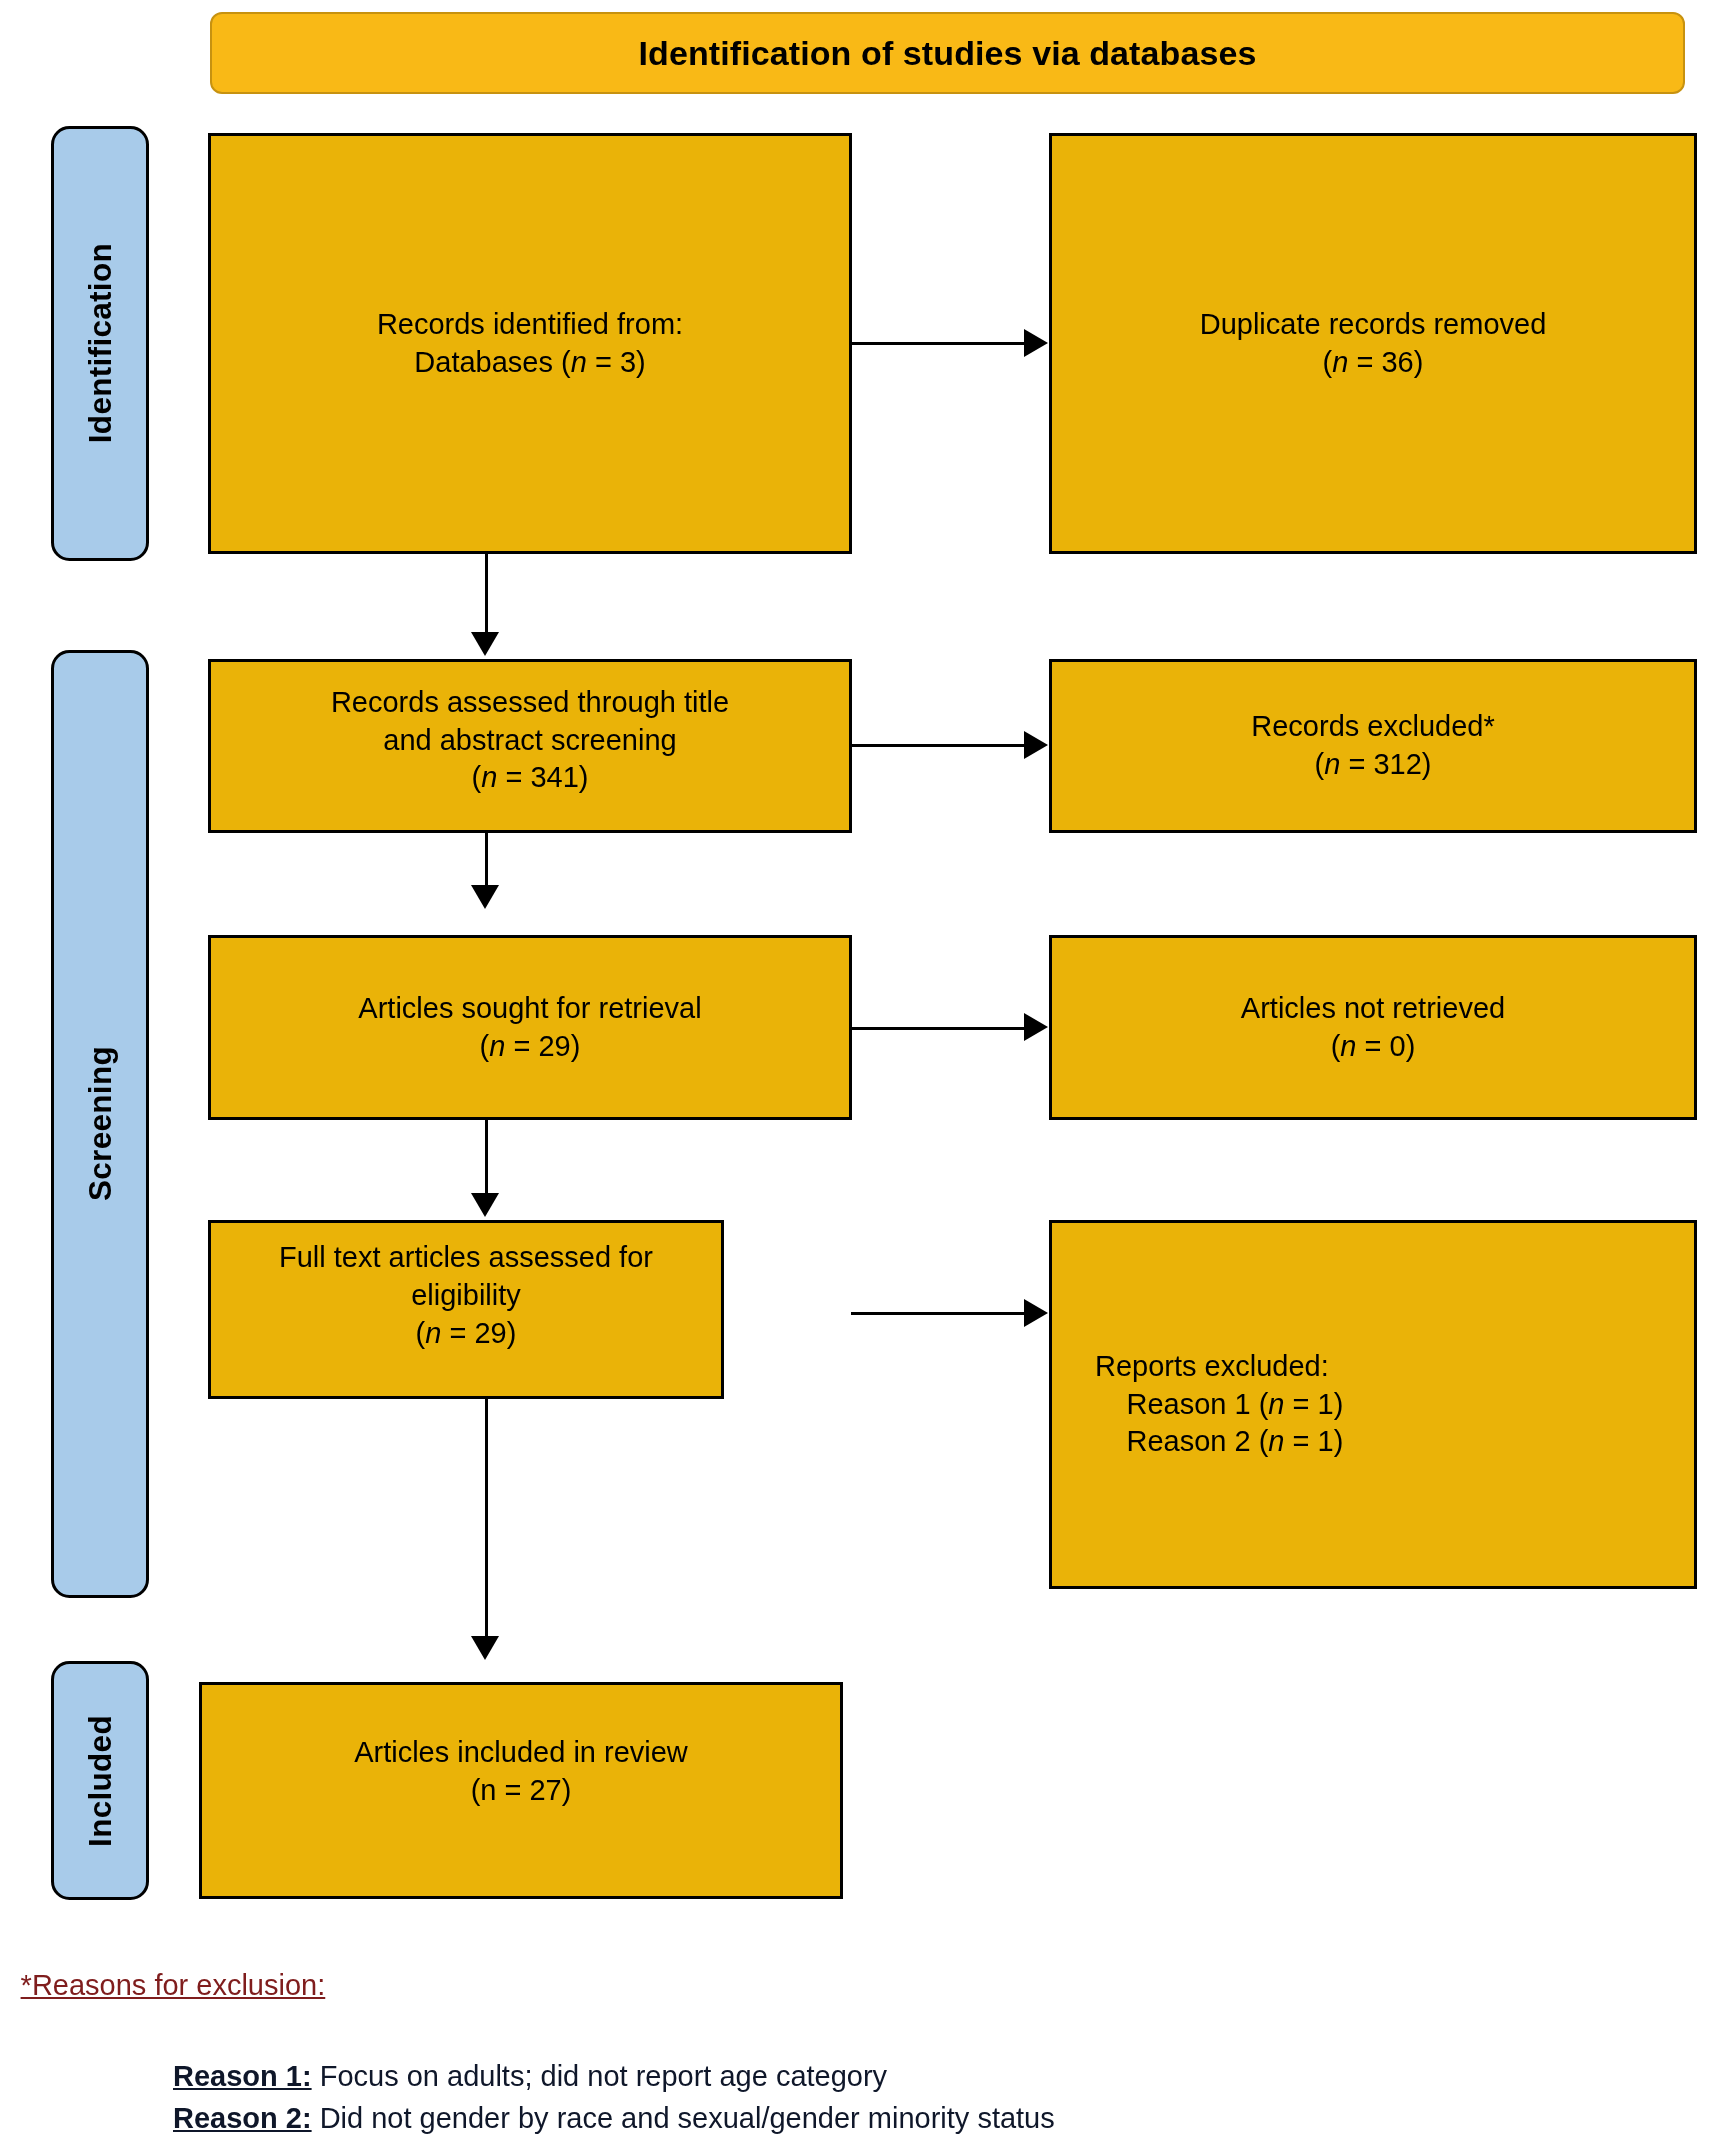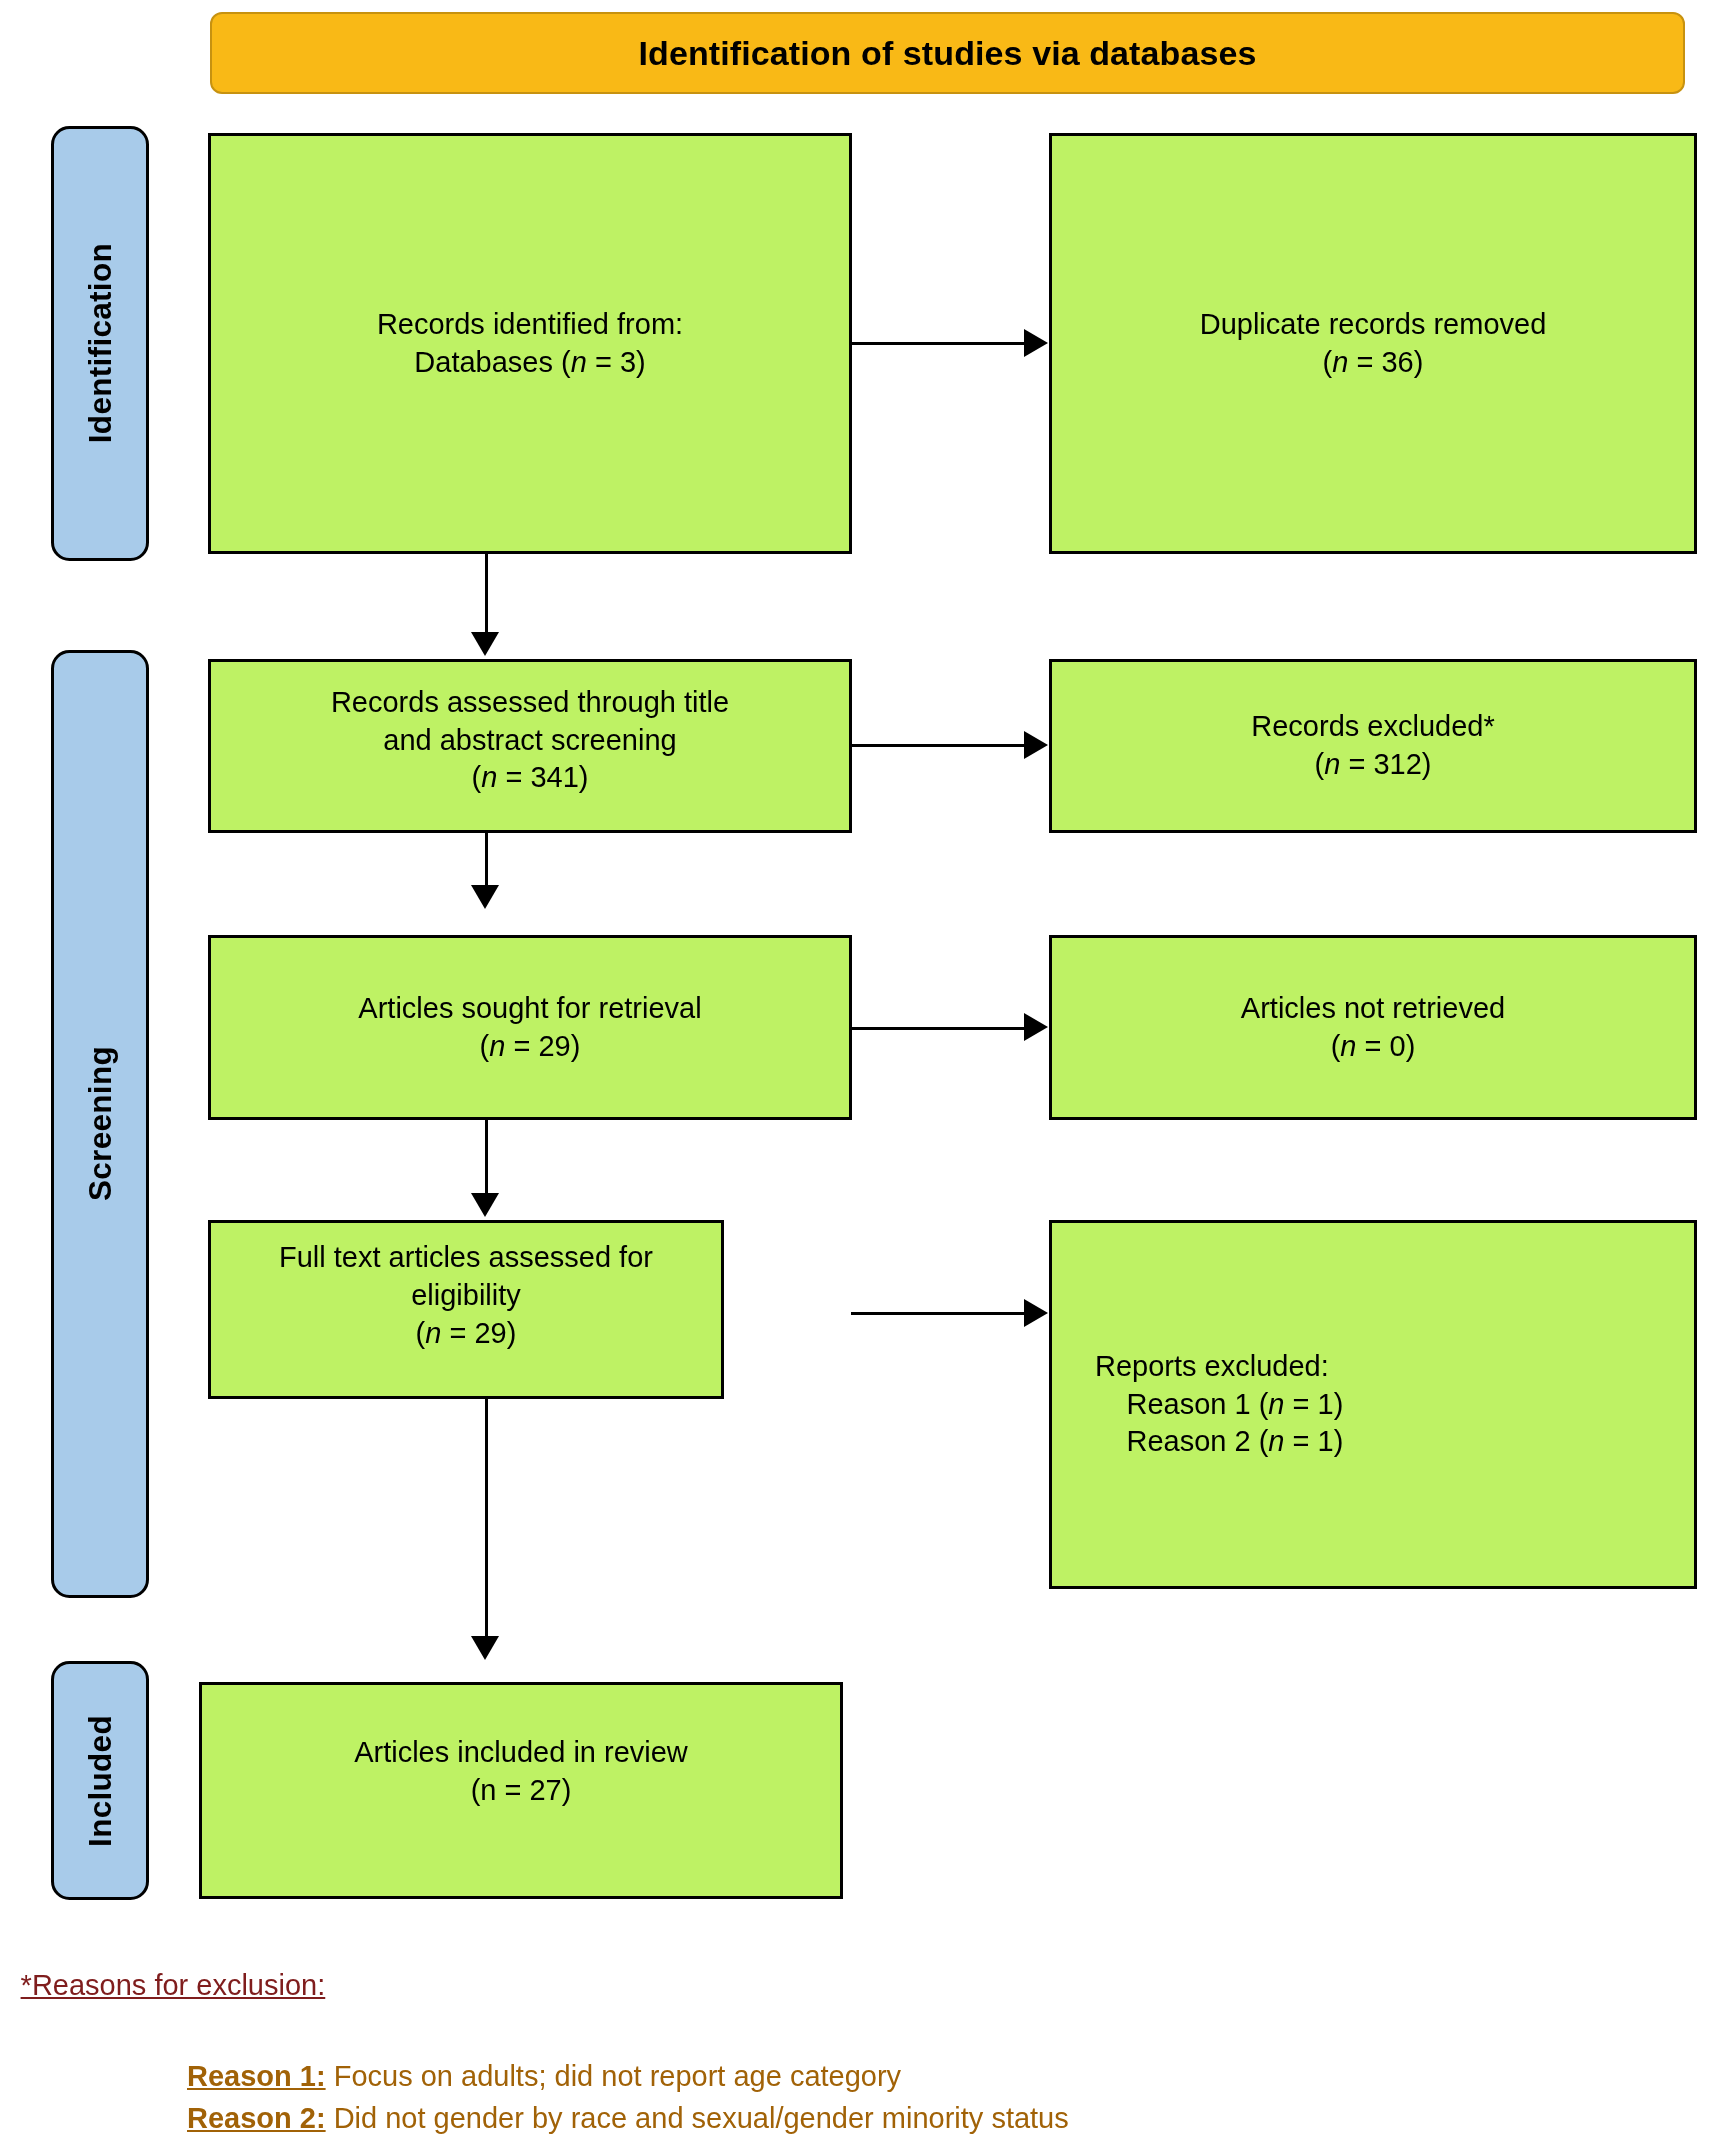--- a/index.html
+++ b/index.html
@@ -63,21 +63,21 @@
     white-space: nowrap;
     letter-spacing: 0.3px;
   }
   #rail-identification { top: 126px;  height: 435px; }
   #rail-screening     { top: 650px; height: 948px; }
   #rail-included      { top: 1661px; height: 239px; }
 
   
   .node {
     position: absolute;
-    background: #bef264;
+    background: #eab308;
     border: 3.8px solid #000000;
     box-sizing: border-box;
     display: flex;
     align-items: center;
     justify-content: center;
   }
   .node-text {
     font-size: 29px;
     line-height: 1.30;
     text-align: center;
@@ -137,23 +137,23 @@
     position: absolute;
     left: 20.6px;
     top: 1969px;
     font-size: 29px;
     color: #7f1d1d;
     text-decoration: underline;
     white-space: nowrap;
   }
   .footnote-line {
     position: absolute;
-    left: 187px;
+    left: 173px;
     font-size: 29px;
-    color: #a16207;
+    color: #0f172a;
     white-space: nowrap;
   }
   #footnote-reason-1 { top: 2060px; }
   #footnote-reason-2 { top: 2102px; }
   .fn-key {
     font-weight: bold;
     text-decoration: underline;
   }
 </style>
 </head>

